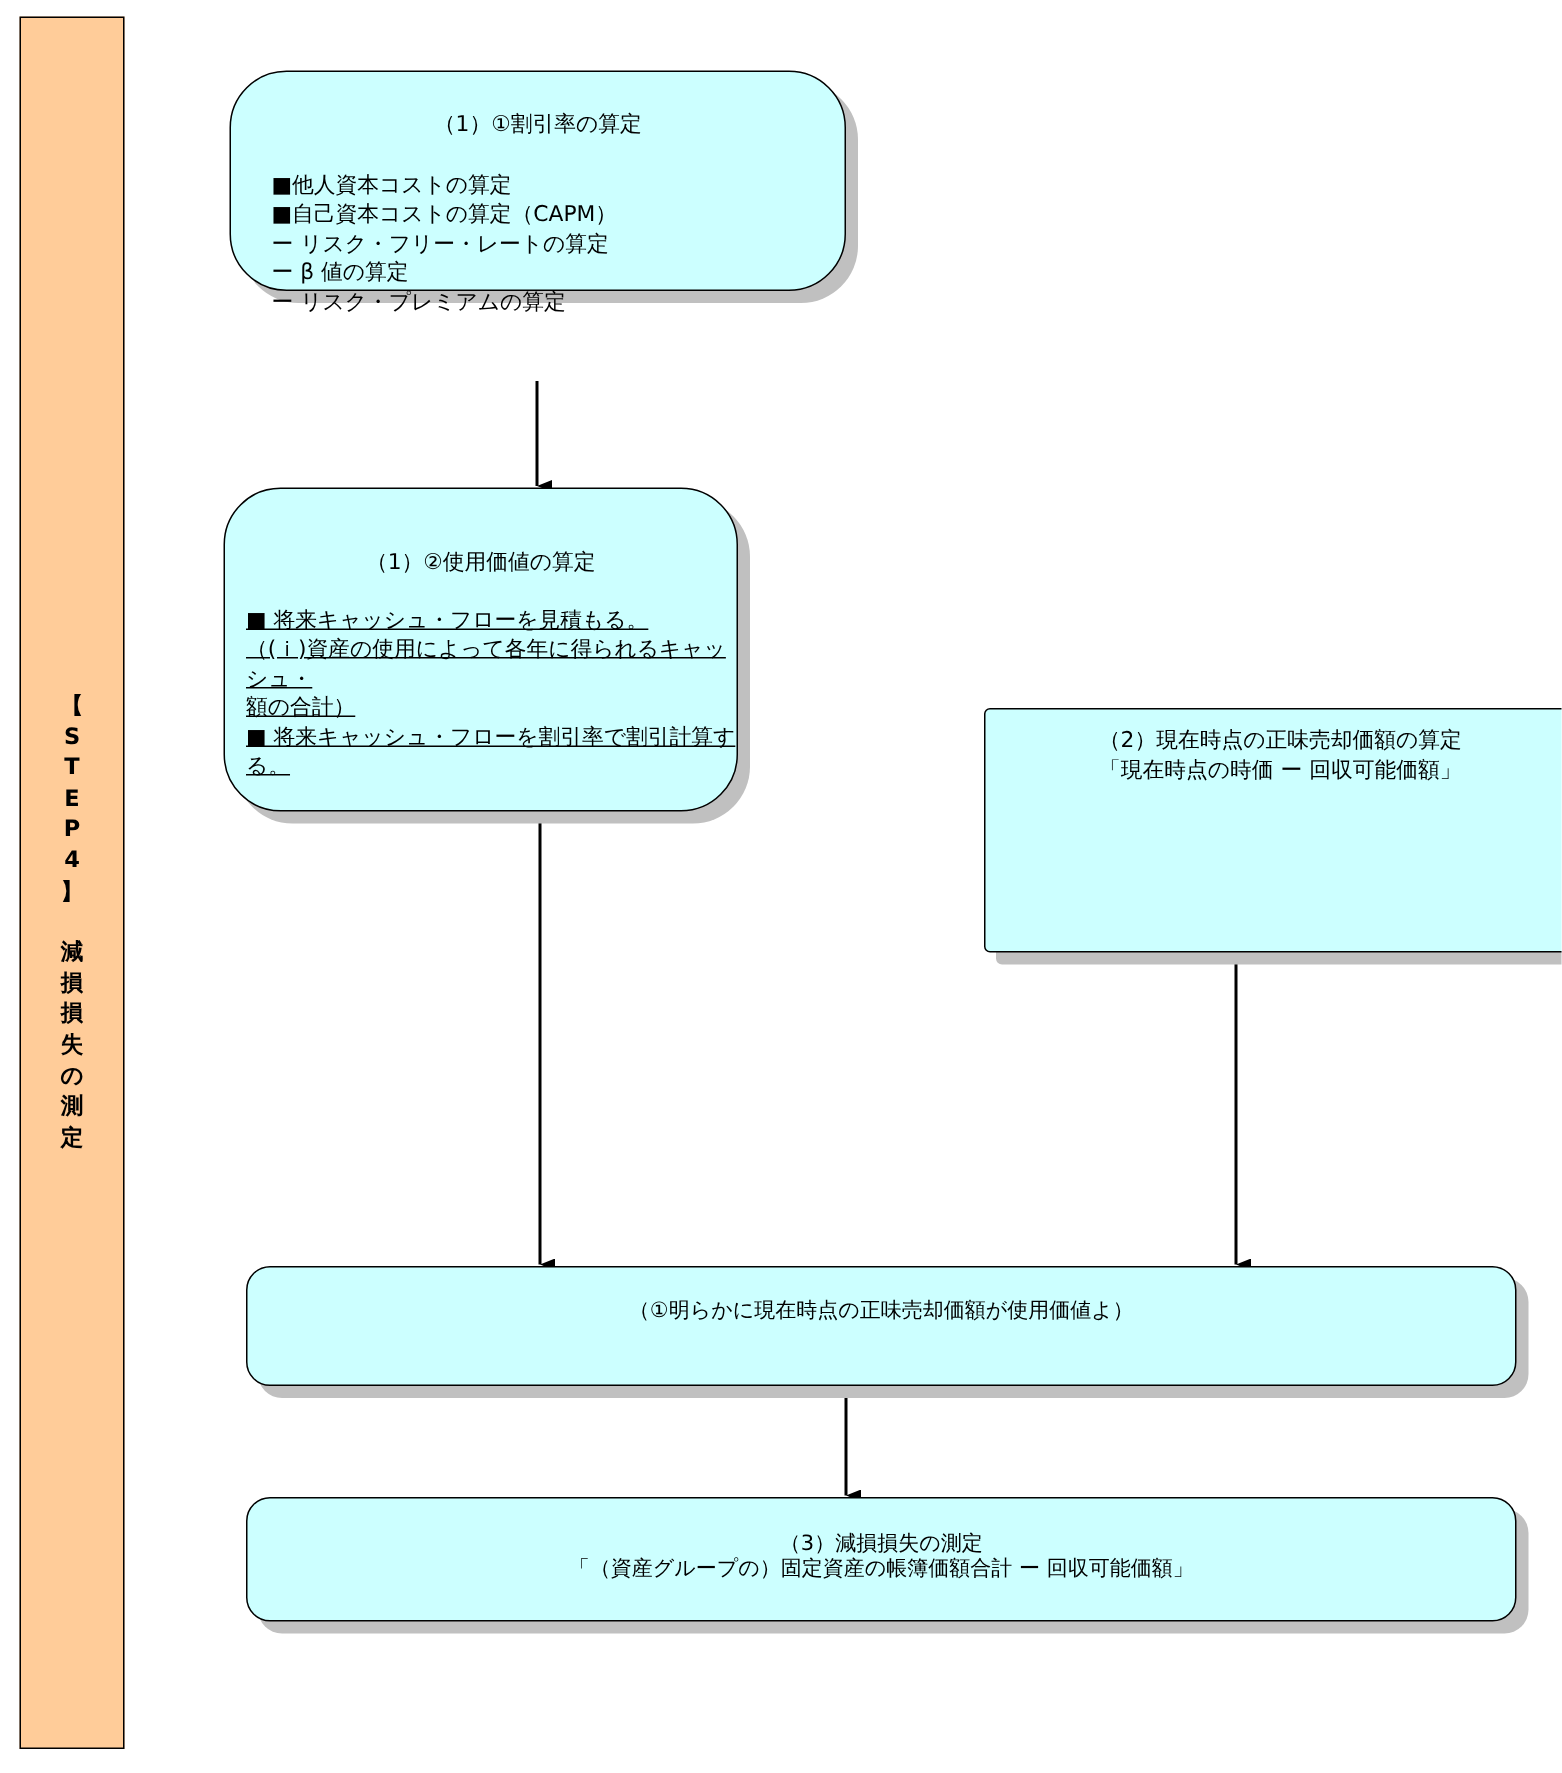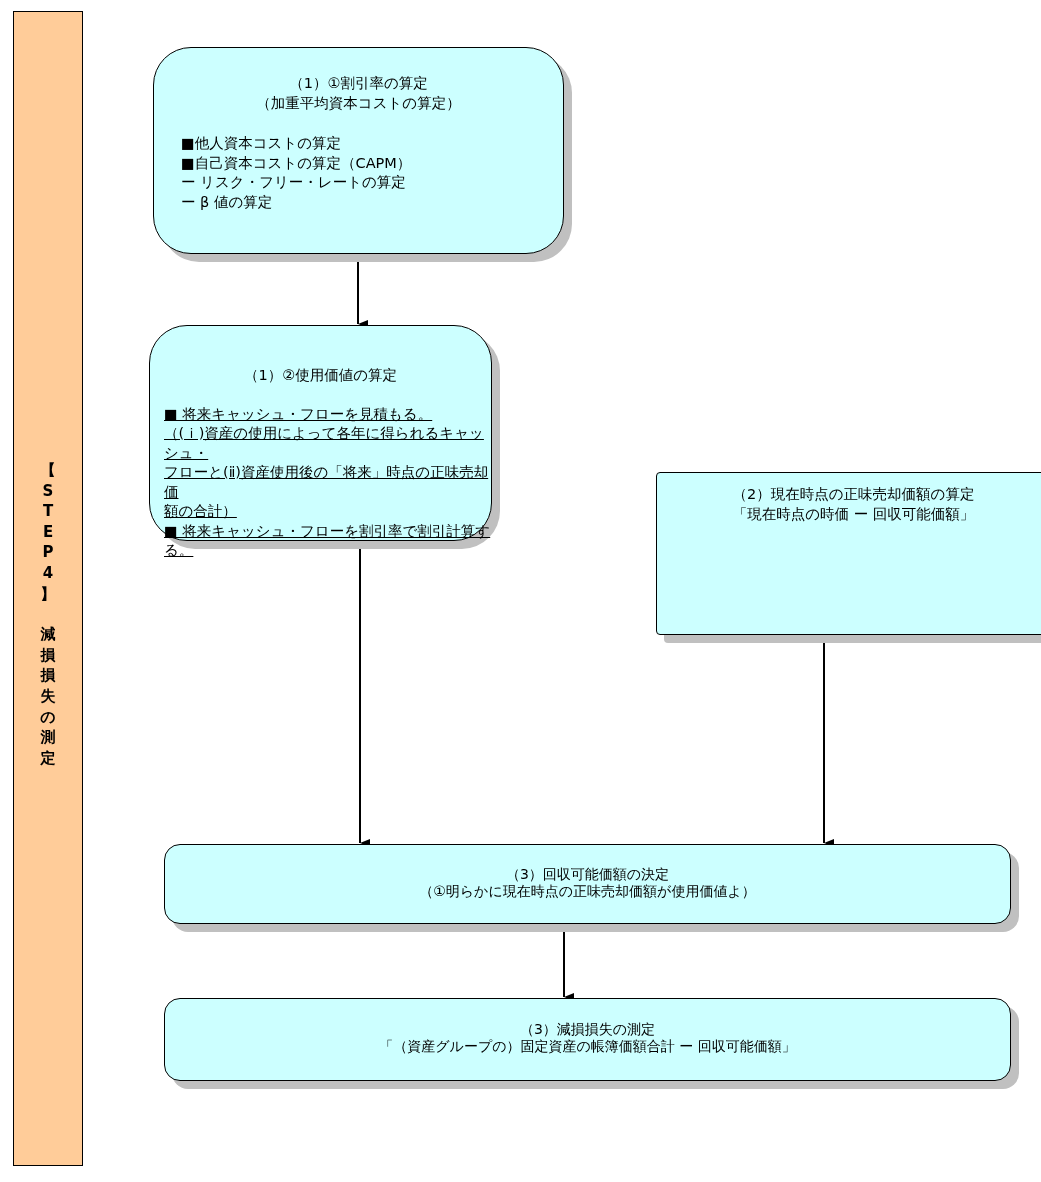--- a/index.html
+++ b/index.html
@@ -9,21 +9,21 @@
              background: #ffcc99; border: 1.5px solid #000; box-sizing: border-box; }
   .sidebar-text { position: absolute; left: 0; right: 0; top: 448px; text-align: center;
                   font-size: 15px; font-weight: bold; line-height: 20.6px; }
   .sidebar-text span { display: block; }
   .sidebar-gap { height: 20px; }
   .box { position: absolute; background: #ccffff; border: 1.5px solid #000;
          box-sizing: border-box; box-shadow: 8px 8px 0 #c0c0c0; font-size: 14.5px;
          line-height: 19.5px; }
   .box .title { text-align: center; }
   .box .body { text-align: left; }
-  #box1 { left: 153px; top: 47px; width: 411px; height: 207px; border-radius: 38px; }
+  #box1 { left: 153px; top: 47px; width: 411px; height: 147px; border-radius: 38px; }
   #box1 .title { margin-top: 26px; }
   #box1 .body { margin: 21px 0 0 27px; }
   #box2 { left: 149px; top: 325px; width: 343px; height: 216px; border-radius: 38px; }
   #box2 .title { margin-top: 40px; }
   #box2 .body { margin: 19px 0 0 14px; text-decoration: underline; }
   #box3p { left: 627px; top: 472px; width: 395px; height: 163px; border-radius: 4px; margin-left: 29px; }
   #box3p .title { margin-top: 12px; }
   #box3p .body { margin: 19px 0 0 13px; font-size: 14.2px; line-height: 20px; }
   #box3 { left: 164px; top: 844px; width: 847px; height: 80px; border-radius: 16px;
           font-size: 14px; line-height: 17px; }
@@ -64,53 +64,51 @@
   </defs>
   <line x1="358" y1="254" x2="358" y2="324" stroke="#000" stroke-width="2" marker-end="url(#ah)"></line>
   <line x1="360" y1="541" x2="360" y2="843" stroke="#000" stroke-width="2" marker-end="url(#ah)"></line>
   <line x1="824" y1="635" x2="824" y2="843" stroke="#000" stroke-width="2" marker-end="url(#ah)"></line>
   <line x1="564" y1="924" x2="564" y2="997" stroke="#000" stroke-width="2" marker-end="url(#ah)"></line>
 </svg>
 
 <div class="box" id="box1">
   <div class="title">
     <div>（1）①割引率の算定</div>
-    <div>（加重平均資本コストの算定）</div>
   </div>
   <div class="body">
     <div>■他人資本コストの算定</div>
     <div>■自己資本コストの算定（CAPM）</div>
     <div> ー リスク・フリー・レートの算定</div>
     <div> ー β 値の算定</div>
+    <div> ー リスク・プレミアムの算定</div>
   </div>
 </div>
 
 <div class="box" id="box2">
   <div class="title">
     <div>（1）②使用価値の算定</div>
   </div>
   <div class="body">
     <div>■ 将来キャッシュ・フローを見積もる。</div>
     <div>（(ｉ)資産の使用によって各年に得られるキャッシュ・</div>
-    <div>フローと(ⅱ)資産使用後の「将来」時点の正味売却価</div>
     <div>額の合計）</div>
     <div>■ 将来キャッシュ・フローを割引率で割引計算する。</div>
   </div>
 </div>
 
 <div class="box" id="box3p">
   <div class="title">
     <div>（2）現在時点の正味売却価額の算定</div>
     <div>「現在時点の時価 ー 回収可能価額」</div>
   </div>
 </div>
 
 <div class="box" id="box3">
   <div class="title">
-    <div>（3）回収可能価額の決定</div>
     <div>（①明らかに現在時点の正味売却価額が使用価値よ）</div>
   </div>
 </div>
 
 <div class="box" id="box4">
   <div class="title">
     <div>（3）減損損失の測定</div>
     <div>「（資産グループの）固定資産の帳簿価額合計 ー 回収可能価額」</div>
   </div>
 </div>

